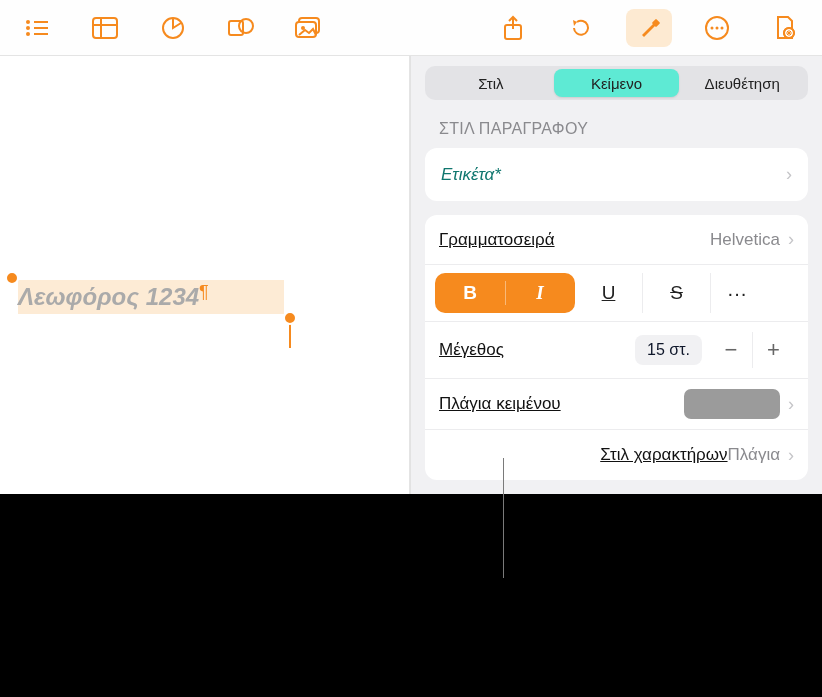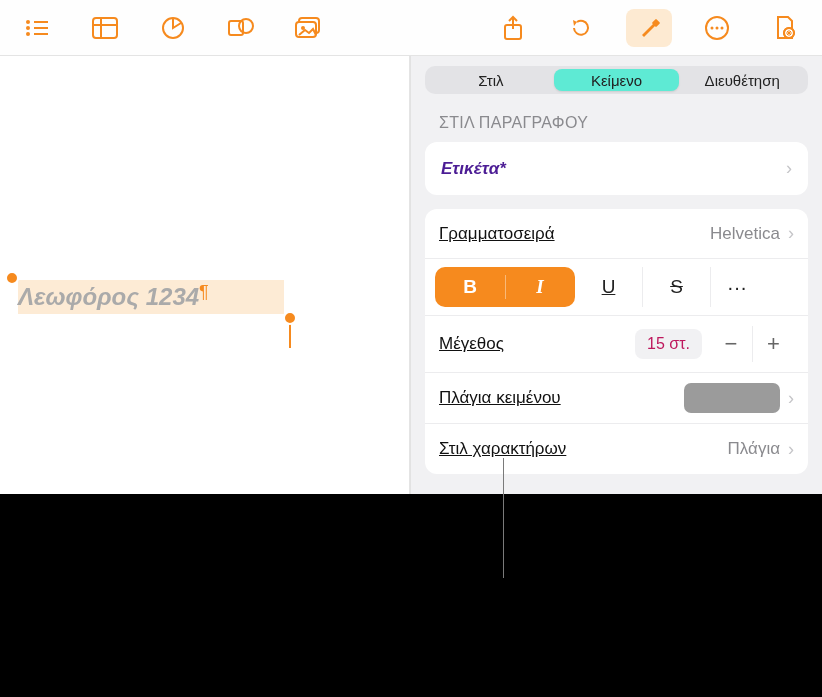--- a/index.html
+++ b/index.html
@@ -98,21 +98,21 @@
     display: flex;
     flex-direction: column;
     padding-top: 10px;
   }
   .seg {
     display: flex;
     background: #E3E3E6;
     border-radius: 10px;
     margin: 0 14px 14px 14px;
     padding: 3px;
-    height: 28px;
+    height: 34px;
   }
   .seg-item {
     flex: 1;
     display: flex;
     align-items: center;
     justify-content: center;
     font-size: 15px;
     color: #222;
     border-radius: 8px;
     cursor: pointer;
@@ -129,36 +129,36 @@
   }
   .card {
     background: #fff;
     border-radius: 12px;
     margin: 4px 14px 14px 14px;
     padding: 16px 16px;
     display: flex;
     align-items: center;
     justify-content: space-between;
   }
-  .card-label { font-size: 17px; font-weight: 700; font-style: italic; color: #4c1d95; }
+  .card-label { font-size: 17px; font-weight: 400; font-style: italic; color: #0f766e; }
   .chev { color: #c5c5c8; font-size: 18px; }
   .list {
     background: #fff;
     border-radius: 12px;
     margin: 0 14px 0 14px;
     overflow: hidden;
   }
   .row {
     display: flex;
     align-items: center;
     padding: 10px 14px;
     border-bottom: 1px solid #ececee;
     min-height: 50px;
   }
-  .row:last-child { border-bottom: none; }
+  .row:last-child { border-bottom: none; text-align: right; }
   .row-label { font-size: 17px; color: #111; flex: 1; text-decoration: underline; }
   .row-value { font-size: 17px; color: #8a8a8e; margin-right: 8px; }
   .style-row { padding: 8px 10px; gap: 8px; }
   .style-seg {
     display: flex;
     background: #fff;
     gap: 0;
     width: 100%;
   }
   .bi-group {
@@ -201,21 +201,21 @@
     width: 52px;
     height: 40px;
     display:flex;align-items:center;justify-content:center;
     color:#222;font-size:20px;cursor:pointer;
   }
   .size-val {
     background: #F1F1F3;
     border-radius: 8px;
     padding: 6px 12px;
     font-size: 16px;
-    color: #be185d;
+    color: #0f172a;
     margin-right: 8px;
   }
   .stepper {
     display: flex;
     align-items: center;
     background: #fff;
   }
   .step-btn {
     width: 42px;
     height: 36px;

